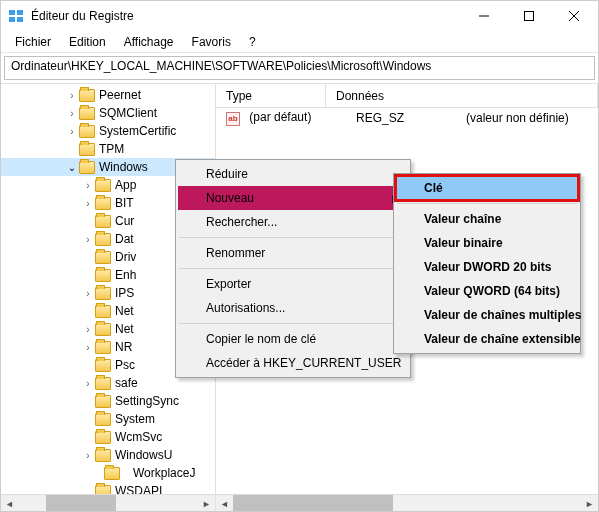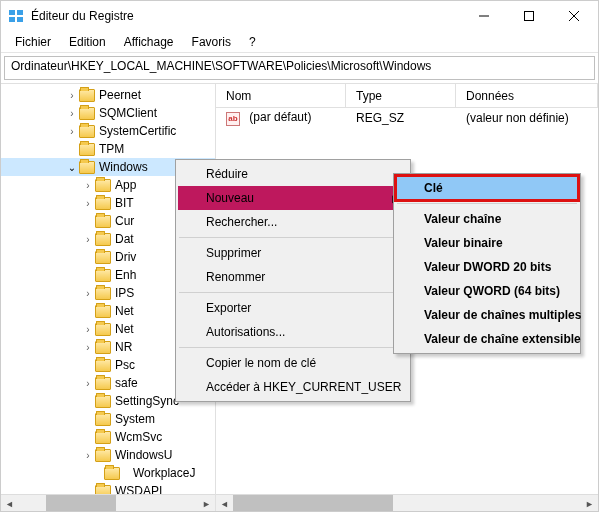--- a/index.html
+++ b/index.html
@@ -222,21 +222,20 @@
         <div class="btn">◄</div>
         <div style="flex:1; position:relative;">
             <div class="thumb" style="position:absolute; left:28px; width:70px;"></div>
           </div>
         <div class="btn">►</div>
       </div>
     </div>
 
     <div class="list">
       <div class="list-header">
-        <div class="col col-name">Nom</div>
         <div class="col col-type">Type</div>
         <div class="col col-data">Données</div>
       </div>
       <div class="list-row">
         <div class="col col-name">
           <span class="string-icon">ab</span>
           <span>(par défaut)</span>
         </div>
         <div class="col col-type">REG_SZ</div>
         <div class="col col-data">(valeur non définie)</div>
@@ -253,21 +252,20 @@
   </div>
 
   <div class="context-menu" style="left:174px; top:158px; width:236px;">
     <div class="ctx-item">Réduire</div>
     <div class="ctx-item hl">
       <span>Nouveau</span>
       <span class="arrow">▶</span>
     </div>
     <div class="ctx-item">Rechercher...</div>
     <div class="ctx-sep"></div>
-    <div class="ctx-item">Supprimer</div>
     <div class="ctx-item">Renommer</div>
     <div class="ctx-sep"></div>
     <div class="ctx-item">Exporter</div>
     <div class="ctx-item">Autorisations...</div>
     <div class="ctx-sep"></div>
     <div class="ctx-item">Copier le nom de clé</div>
     <div class="ctx-item">Accéder à HKEY_CURRENT_USER</div>
   </div>
 
   <div class="submenu" style="left:392px; top:172px; width:188px;font-weight:bold;">

